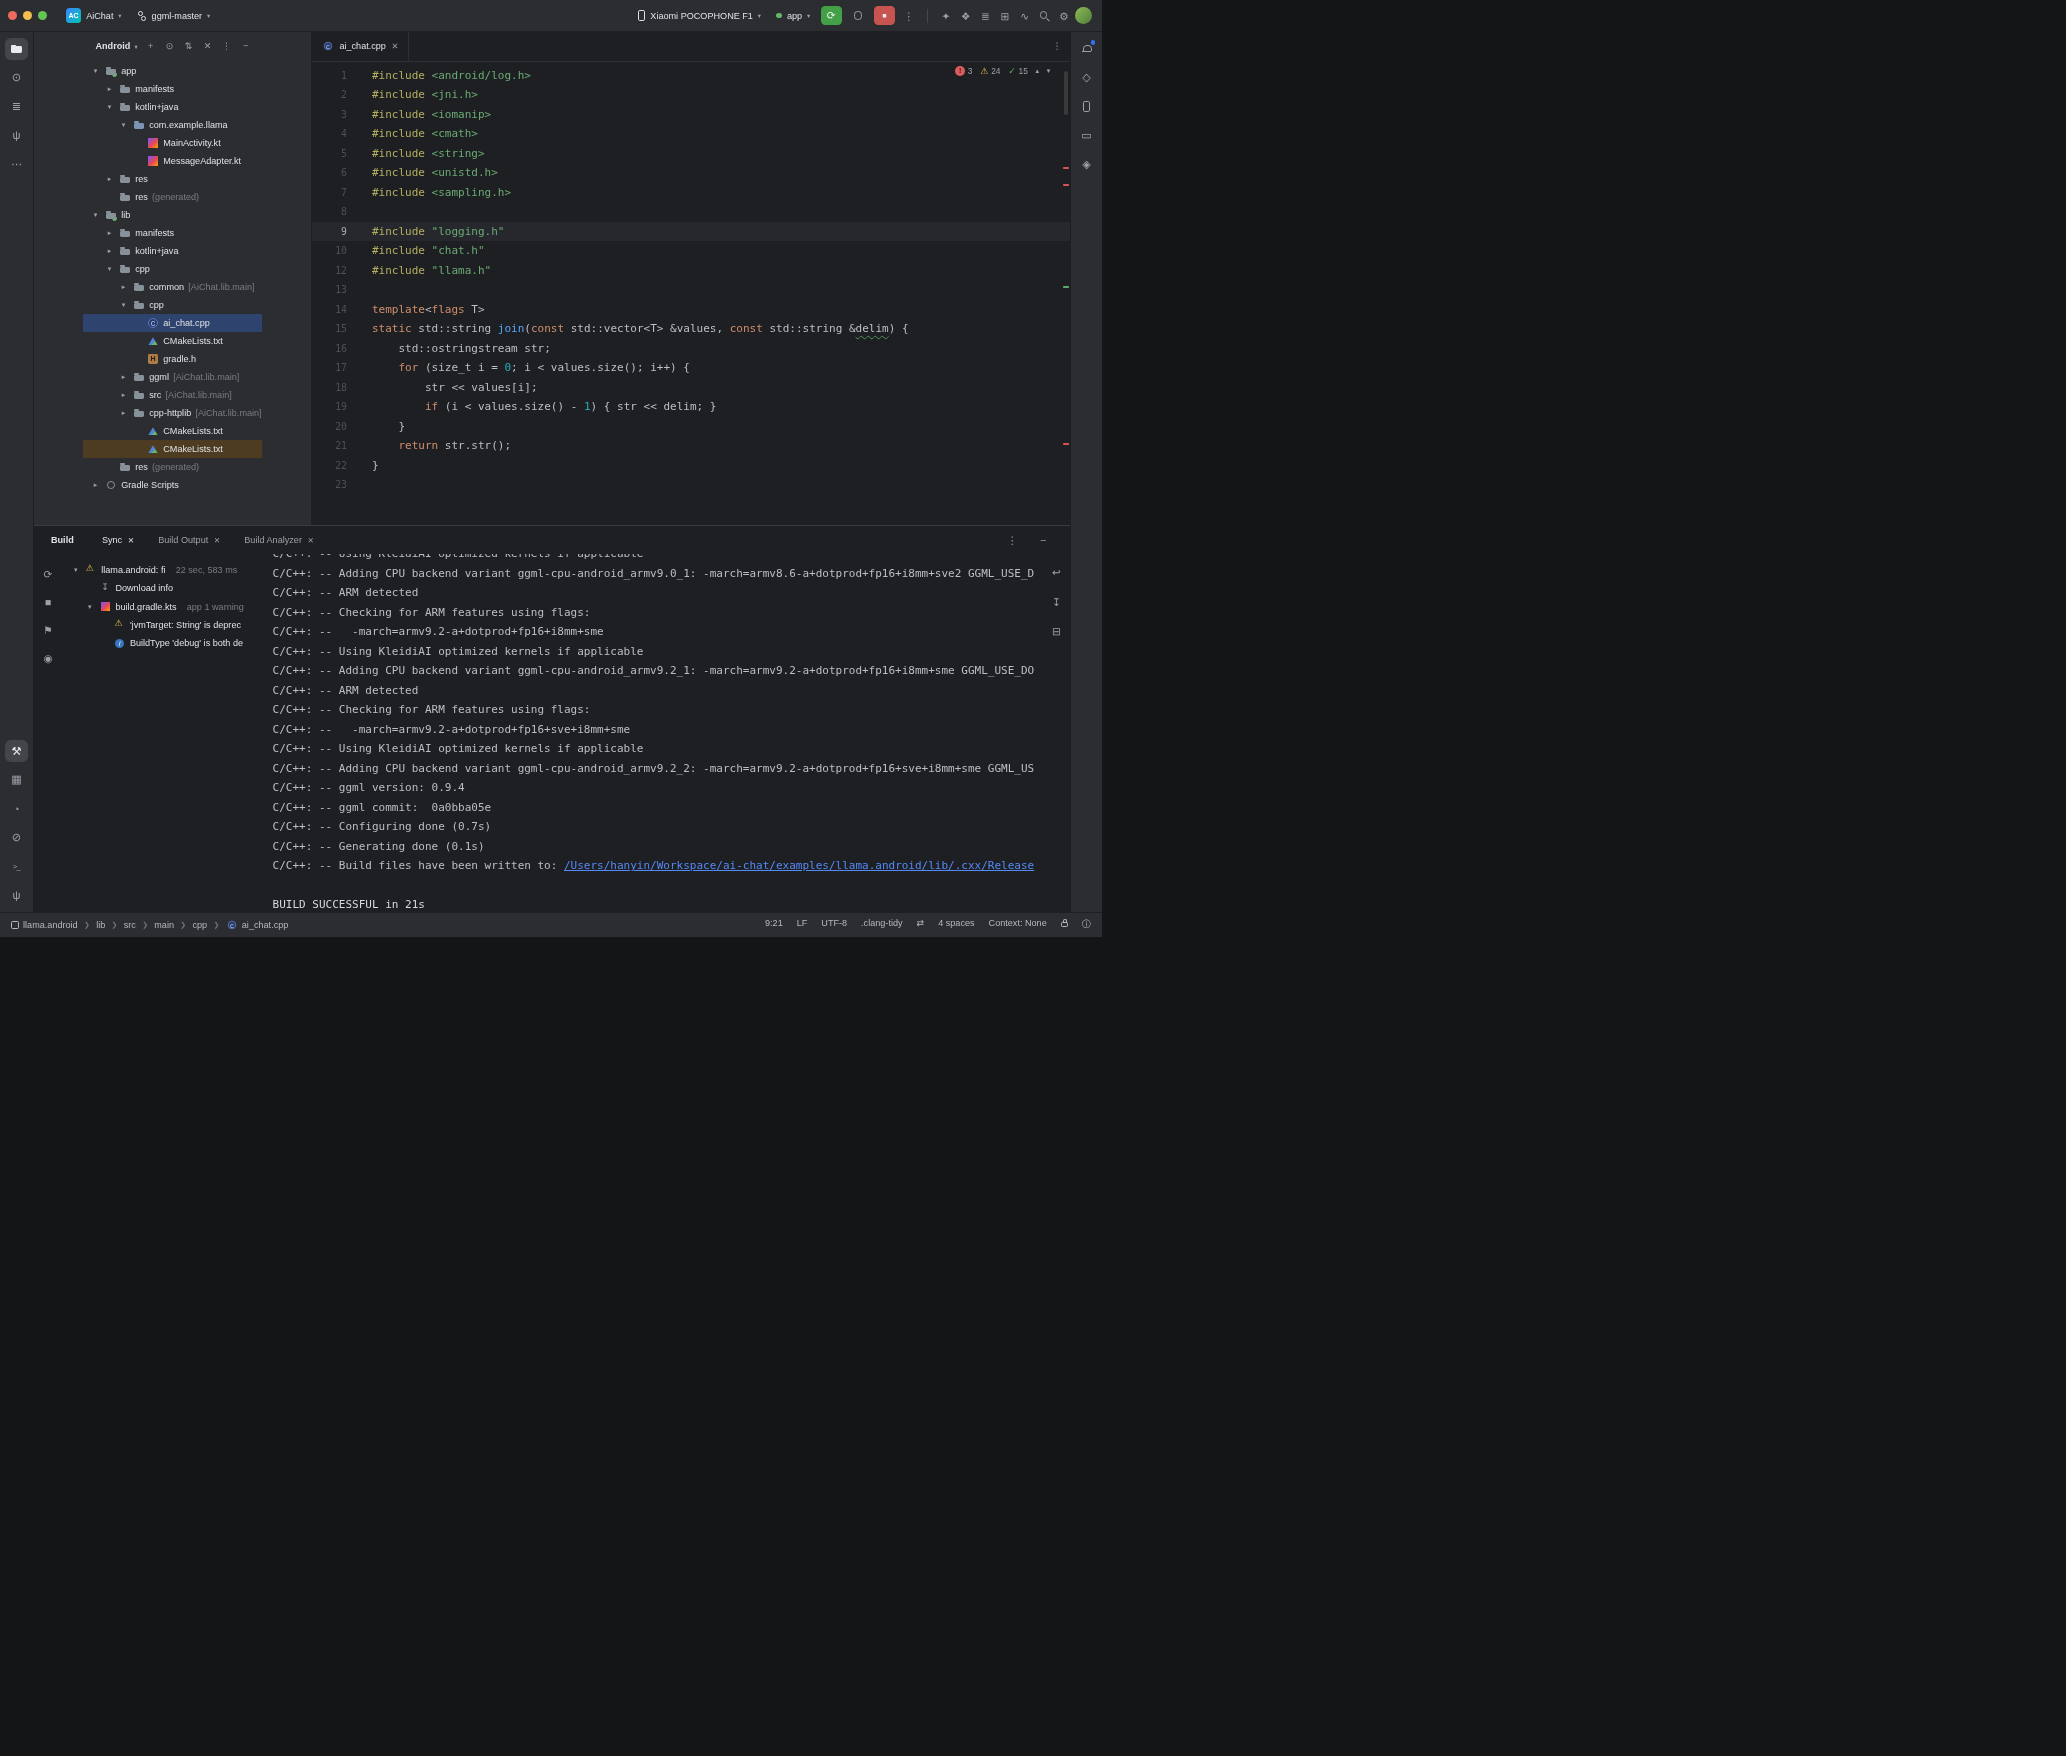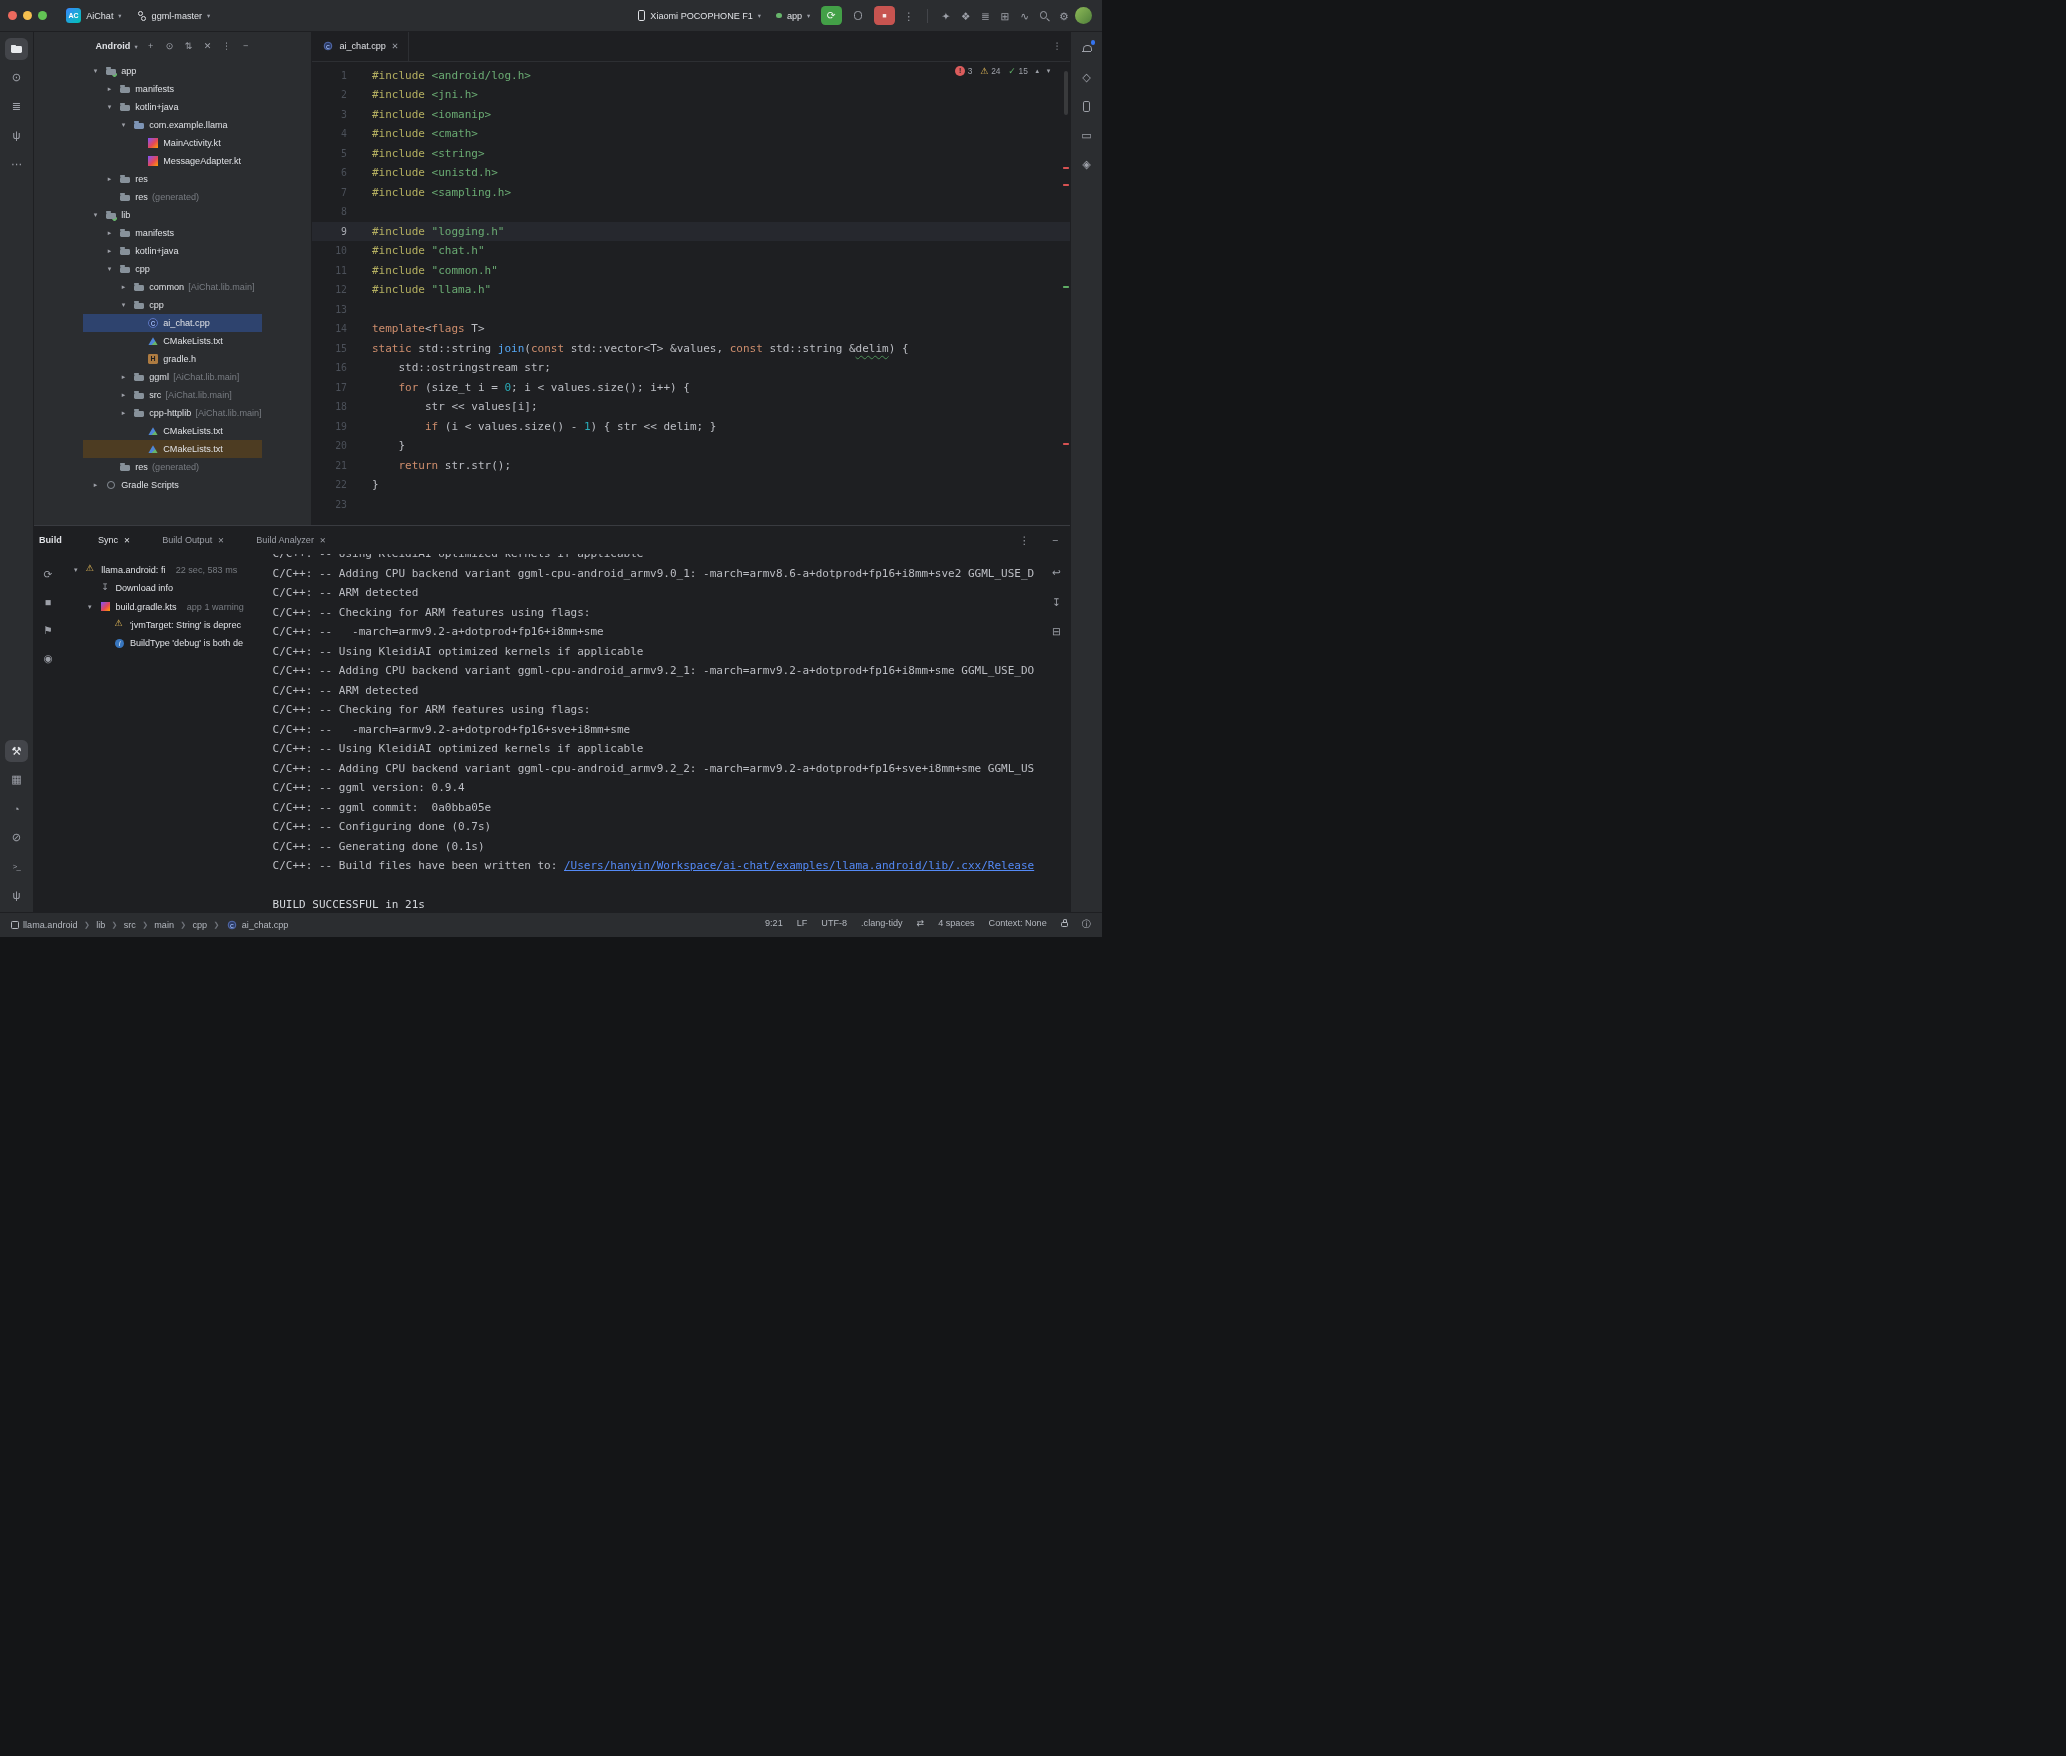--- a/index.html
+++ b/index.html
@@ -137,21 +137,21 @@
   .warn-ic{color:#f2c55c;font-size:9.1px;}
   .ok-ic{color:#5fad65;font-size:9.1px;}
   .insp-nav{color:#9da0a8;font-size:7px;}
   .vthumb{position:absolute;right:2.1px;top:9.8px;width:4.2px;height:44px;border-radius:2.1px;
           background:rgba(255,255,255,.12);}
   .mark{position:absolute;right:1.4px;width:5.6px;height:2.1px;border-radius:0.7px;}
 
   
   .build{height:387px;flex:none;border-top:0.7px solid #393b40;display:flex;flex-direction:column;
          background:#1e1f22;}
-  .build-tabs{height:28px;flex:none;display:flex;align-items:center;padding:0 5px;gap:18px;}
+  .build-tabs{height:28px;flex:none;display:flex;align-items:center;padding:0 17px;gap:10px;}
   .bt-title{font-weight:700;color:#dfe1e5;margin-right:11.2px;}
   .btab{display:flex;align-items:center;gap:5.6px;padding:3.5px 7px;color:#9da0a8;border-radius:2.8px;}
   .btab.active{color:#dfe1e5;}
   .btab .x{font-size:7.7px;}
   .build-tabs-right{margin-left:auto;display:flex;gap:11.2px;color:#9da0a8;font-size:9.8px;}
   .build-body{flex:1;display:flex;min-height:0;}
   .bleft-icons{width:28px;flex:none;display:flex;flex-direction:column;align-items:center;gap:8.4px;
                padding-top:9.8px;color:#9da0a8;font-size:9.1px;}
   .btree{width:205px;flex:none;padding-top:7px;overflow:hidden;}
   .btree-row{height:18.3px;display:flex;align-items:center;gap:4.2px;color:#dfe1e5;white-space:nowrap;}
@@ -451,21 +451,20 @@
               <div class="code-line"><span class="ln">1</span><span class="lc"><span class="tk-d">#include</span><span class="tk-p"> </span><span class="tk-s">&lt;android/log.h&gt;</span></span></div>
               <div class="code-line"><span class="ln">2</span><span class="lc"><span class="tk-d">#include</span><span class="tk-p"> </span><span class="tk-s">&lt;jni.h&gt;</span></span></div>
               <div class="code-line"><span class="ln">3</span><span class="lc"><span class="tk-d">#include</span><span class="tk-p"> </span><span class="tk-s">&lt;iomanip&gt;</span></span></div>
               <div class="code-line"><span class="ln">4</span><span class="lc"><span class="tk-d">#include</span><span class="tk-p"> </span><span class="tk-s">&lt;cmath&gt;</span></span></div>
               <div class="code-line"><span class="ln">5</span><span class="lc"><span class="tk-d">#include</span><span class="tk-p"> </span><span class="tk-s">&lt;string&gt;</span></span></div>
               <div class="code-line"><span class="ln">6</span><span class="lc"><span class="tk-d">#include</span><span class="tk-p"> </span><span class="tk-s">&lt;unistd.h&gt;</span></span></div>
               <div class="code-line"><span class="ln">7</span><span class="lc"><span class="tk-d">#include</span><span class="tk-p"> </span><span class="tk-s">&lt;sampling.h&gt;</span></span></div>
               <div class="code-line"><span class="ln">8</span><span class="lc"></span></div>
               <div class="code-line current"><span class="ln">9</span><span class="lc"><span class="tk-d">#include</span><span class="tk-p"> </span><span class="tk-s">"logging.h"</span></span></div>
               <div class="code-line"><span class="ln">10</span><span class="lc"><span class="tk-d">#include</span><span class="tk-p"> </span><span class="tk-s">"chat.h"</span></span></div>
-              <div class="code-line"><span class="ln">11</span><span class="lc"><span class="tk-d">#include</span><span class="tk-p"> </span><span class="tk-s">"common.h"</span></span></div>
               <div class="code-line"><span class="ln">12</span><span class="lc"><span class="tk-d">#include</span><span class="tk-p"> </span><span class="tk-s">"llama.h"</span></span></div>
               <div class="code-line"><span class="ln">13</span><span class="lc"></span></div>
               <div class="code-line"><span class="ln">14</span><span class="lc"><span class="tk-k">template</span><span class="tk-p">&lt;</span><span class="tk-k">flags</span><span class="tk-p"> T&gt;</span></span></div>
               <div class="code-line"><span class="ln">15</span><span class="lc"><span class="tk-k">static</span><span class="tk-p"> std::string </span><span class="tk-f">join</span><span class="tk-p">(</span><span class="tk-k">const</span><span class="tk-p"> std::vector&lt;T&gt; &amp;values, </span><span class="tk-k">const</span><span class="tk-p"> std::string &amp;</span><span class="tk-u">delim</span><span class="tk-p">) {</span></span></div>
               <div class="code-line"><span class="ln">16</span><span class="lc"><span class="tk-p">    std::ostringstream str;</span></span></div>
               <div class="code-line"><span class="ln">17</span><span class="lc"><span class="tk-p">    </span><span class="tk-k">for</span><span class="tk-p"> (size_t i = </span><span class="tk-num">0</span><span class="tk-p">; i &lt; values.size(); i++) {</span></span></div>
               <div class="code-line"><span class="ln">18</span><span class="lc"><span class="tk-p">        str &lt;&lt; values[i];</span></span></div>
               <div class="code-line"><span class="ln">19</span><span class="lc"><span class="tk-p">        </span><span class="tk-k">if</span><span class="tk-p"> (i &lt; values.size() - </span><span class="tk-num">1</span><span class="tk-p">) { str &lt;&lt; delim; }</span></span></div>
               <div class="code-line"><span class="ln">20</span><span class="lc"><span class="tk-p">    }</span></span></div>
               <div class="code-line"><span class="ln">21</span><span class="lc"><span class="tk-p">    </span><span class="tk-k">return</span><span class="tk-p"> str.str();</span></span></div>

